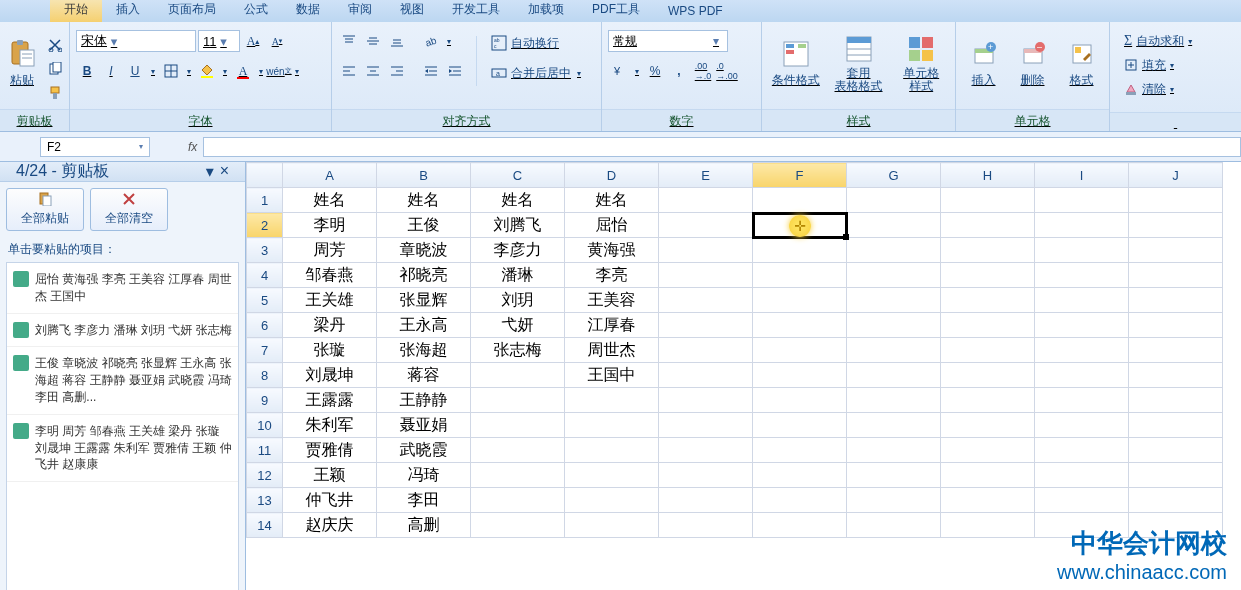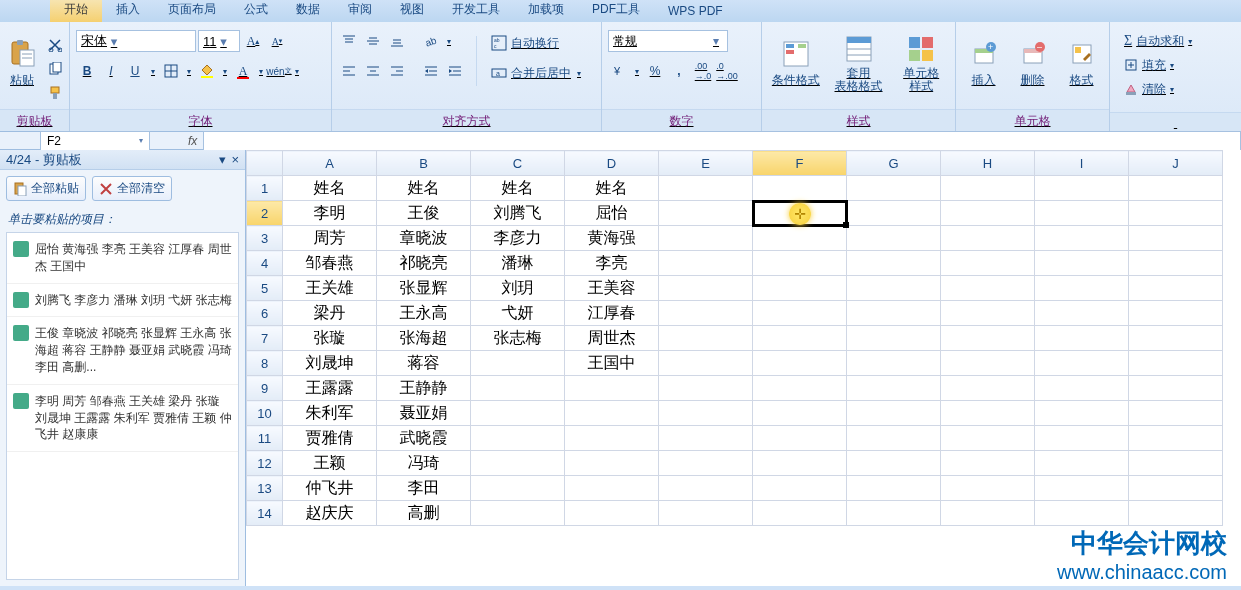--- a/index.html
+++ b/index.html
@@ -6,53 +6,53 @@
 body { width: 1241px; height: 590px; overflow: hidden; background: #cfe2f7; font-size: 12px; position: relative; }
 
 
 .tabs { height: 22px; background: linear-gradient(#cfe2f7,#bcd7f1); display: flex; align-items: flex-end; padding-left: 50px; }
 .tab { padding: 4px 14px; color: #1a4a82; border-top-left-radius: 4px; border-top-right-radius: 4px; cursor: pointer; }
 .tab.active { background: linear-gradient(#f7e7b9,#f5d070); color: #3b3b3b; }
 
 
 .ribbon { height: 110px; background: linear-gradient(#e9f1fb,#dce9f8 90%,#c2d8f0); border-bottom: 1px solid #9ebde0; display: flex; }
 .group { border-right: 1px solid #b6cee9; display: flex; flex-direction: column; justify-content: space-between; padding: 4px 6px 0; position: relative; text-decoration: underline; }
-.group-label { text-align: center; color: #701a75; font-size: 12px; padding: 3px 0 1px; background: #d7e6f6; border-top: 1px solid #c5d9f0; margin: 0 -6px; }
+.group-label { text-align: center; color: #14532d; font-size: 12px; padding: 3px 0 1px; background: #d7e6f6; border-top: 1px solid #c5d9f0; margin: 0 -6px; }
 .group-body { display: flex; align-items: flex-start; gap: 6px; flex: 1; padding-top: 4px; }
 .big-btn { display: flex; flex-direction: column; align-items: center; justify-content: center; width: 44px; height: 66px; border-radius: 3px; cursor: pointer; color: #1a4a82; }
 .big-btn .ic { width: 32px; height: 32px; display: flex; align-items: center; justify-content: center; }
 .big-btn span.lbl { font-size: 12px; margin-top: 2px; }
 .small-row { display: flex; gap: 2px; align-items: center; }
 .small-btn { width: 22px; height: 22px; display: flex; align-items: center; justify-content: center; border-radius: 2px; cursor: pointer; color: #1a4a82; }
 .dd-arrow { width: 10px; height: 22px; display: flex; align-items: center; justify-content: center; font-size: 8px; color: #1a4a82; cursor: pointer; }
 .font-select, .size-select { background: #fff; border: 1px solid #a6c1e0; height: 22px; display: flex; align-items: center; padding: 0 4px; font-size: 13px; }
 .font-select { width: 120px; }
 .size-select { width: 42px; }
 .graydrop { width: 14px; text-align: center; color: #5a7db0; cursor: pointer; }
 .col { display: flex; flex-direction: column; gap: 4px; }
 .col2 { display: flex; flex-direction: column; gap: 2px; }
 .wide-btn { display: flex; align-items: center; gap: 4px; height: 22px; padding: 0 4px; cursor: pointer; border-radius: 2px; color: #1a4a82; }
 .num-select { background: #fff; border: 1px solid #a6c1e0; height: 22px; width: 120px; display: flex; align-items: center; padding: 0 4px; }
 
 
-.formula-bar { height: 18px; background: #e9f1fb; border-bottom: 1px solid #9ebde0; display: flex; align-items: center; }
+.formula-bar { height: 30px; background: #e9f1fb; border-bottom: 1px solid #9ebde0; display: flex; align-items: center; }
 .name-box { width: 110px; height: 20px; background: #fff; border: 1px solid #a6c1e0; margin-left: 40px; display: flex; align-items: center; padding: 0 6px; justify-content: space-between; }
 .fx { margin-left: 38px; font-style: italic; color: #555; }
 .fx-input { flex: 1; height: 20px; background: #fff; border: 1px solid #a6c1e0; margin-left: 6px; }
 
 
 .main { display: flex; height: 436px; }
 
 
 .clip-pane { width: 246px; background: #eef4fb; border-right: 1px solid #9ebde0; display: flex; flex-direction: column; }
-.clip-title { height: 20px; background: linear-gradient(#e3edf9,#d1e1f3); border-bottom: 1px solid #b6cee9; display: flex; align-items: center; justify-content: space-between; padding: 0 6px; color: #1a4a82; font-size: 13px; }
+.clip-title { height: 20px; background: linear-gradient(#e3edf9,#d1e1f3); border-bottom: 1px solid #b6cee9; display: flex; align-items: center; justify-content: space-between; padding: 0 16px; color: #1a4a82; font-size: 16px; }
 .clip-title .cls { display: flex; gap: 6px; }
 .clip-btns { padding: 6px; display: flex; gap: 6px; }
-.clip-action { background: linear-gradient(#fdfdfd,#e6eefb); border: 1px solid #9ebde0; border-radius: 3px; padding: 3px 6px; display: flex; align-items: center; gap: 4px; cursor: pointer; color: #1a4a82; }
-.clip-hint { padding: 4px 8px; color: #1a4a82; font-style: italic; }
+.clip-action { background: linear-gradient(#fdfdfd,#e6eefb); border: 1px solid #9ebde0; border-radius: 3px; padding: 3px 14px; display: flex; align-items: center; gap: 4px; cursor: pointer; color: #1a4a82; flex-direction: column; }
+.clip-hint { padding: 4px 8px; color: #1a4a82; }
 .clip-list { flex: 1; background: #fff; margin: 0 6px 6px; border: 1px solid #c5d4e8; overflow-y: auto; }
 .clip-item { display: flex; gap: 6px; padding: 8px 6px; border-bottom: 1px solid #f0f0f0; cursor: pointer; }
 .clip-item .ci-ic { width: 16px; height: 16px; flex-shrink: 0; background: #4a8; border-radius: 2px; }
 .clip-item .ci-tx { color: #333; font-size: 12px; line-height: 1.4; }
 
 
 .sheet-wrap { flex: 1; overflow: hidden; position: relative; background: #fff; }
 table.sheet { border-collapse: collapse; table-layout: fixed; }
 .sheet th, .sheet td { border: 1px solid #d0d7e5; height: 25px; text-align: center; font-size: 16px; font-family: SimSun; background: #fff; padding: 0; }
 .sheet th { background: linear-gradient(#f7faff,#e3ecf7); color: #1a4a82; font-weight: normal; font-size: 13px; font-family: Arial; }

